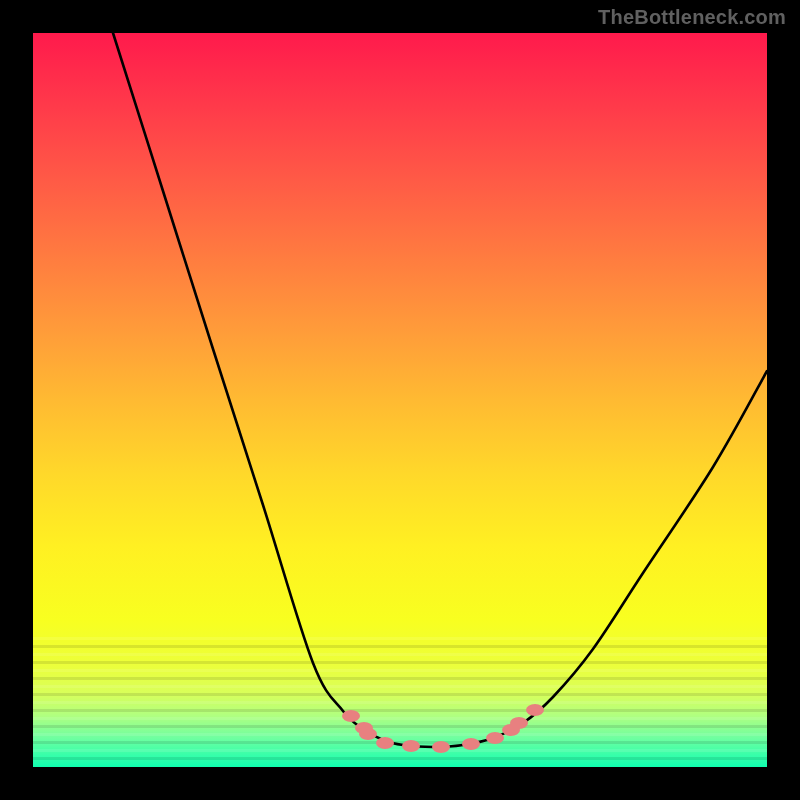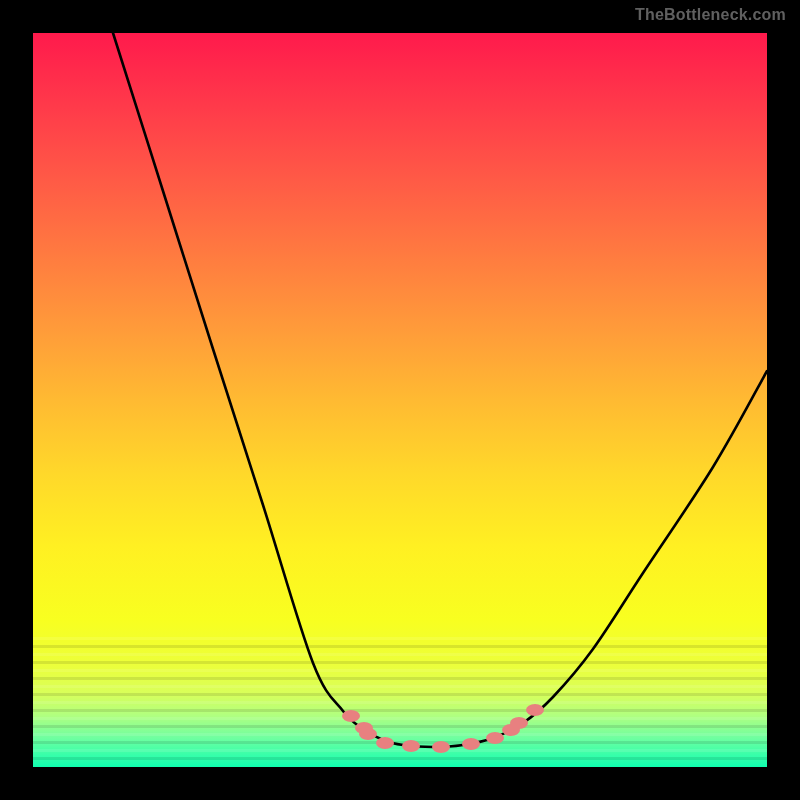--- a/index.html
+++ b/index.html
@@ -59,21 +59,21 @@
     top: 0;
     width: 734px;
     height: 734px;
     overflow: visible;
   }
   .watermark {
     position: absolute;
     top: 6px;
     right: 14px;
     font-family: Arial, Helvetica, sans-serif;
-    font-size: 16px;
+    font-size: 20px;
     font-weight: 600;
     color: #606060;
     letter-spacing: 0.2px;
   }
 </style>
 </head>
 <body>
 
 <div class="frame">
   <span class="watermark">TheBottleneck.com</span>

